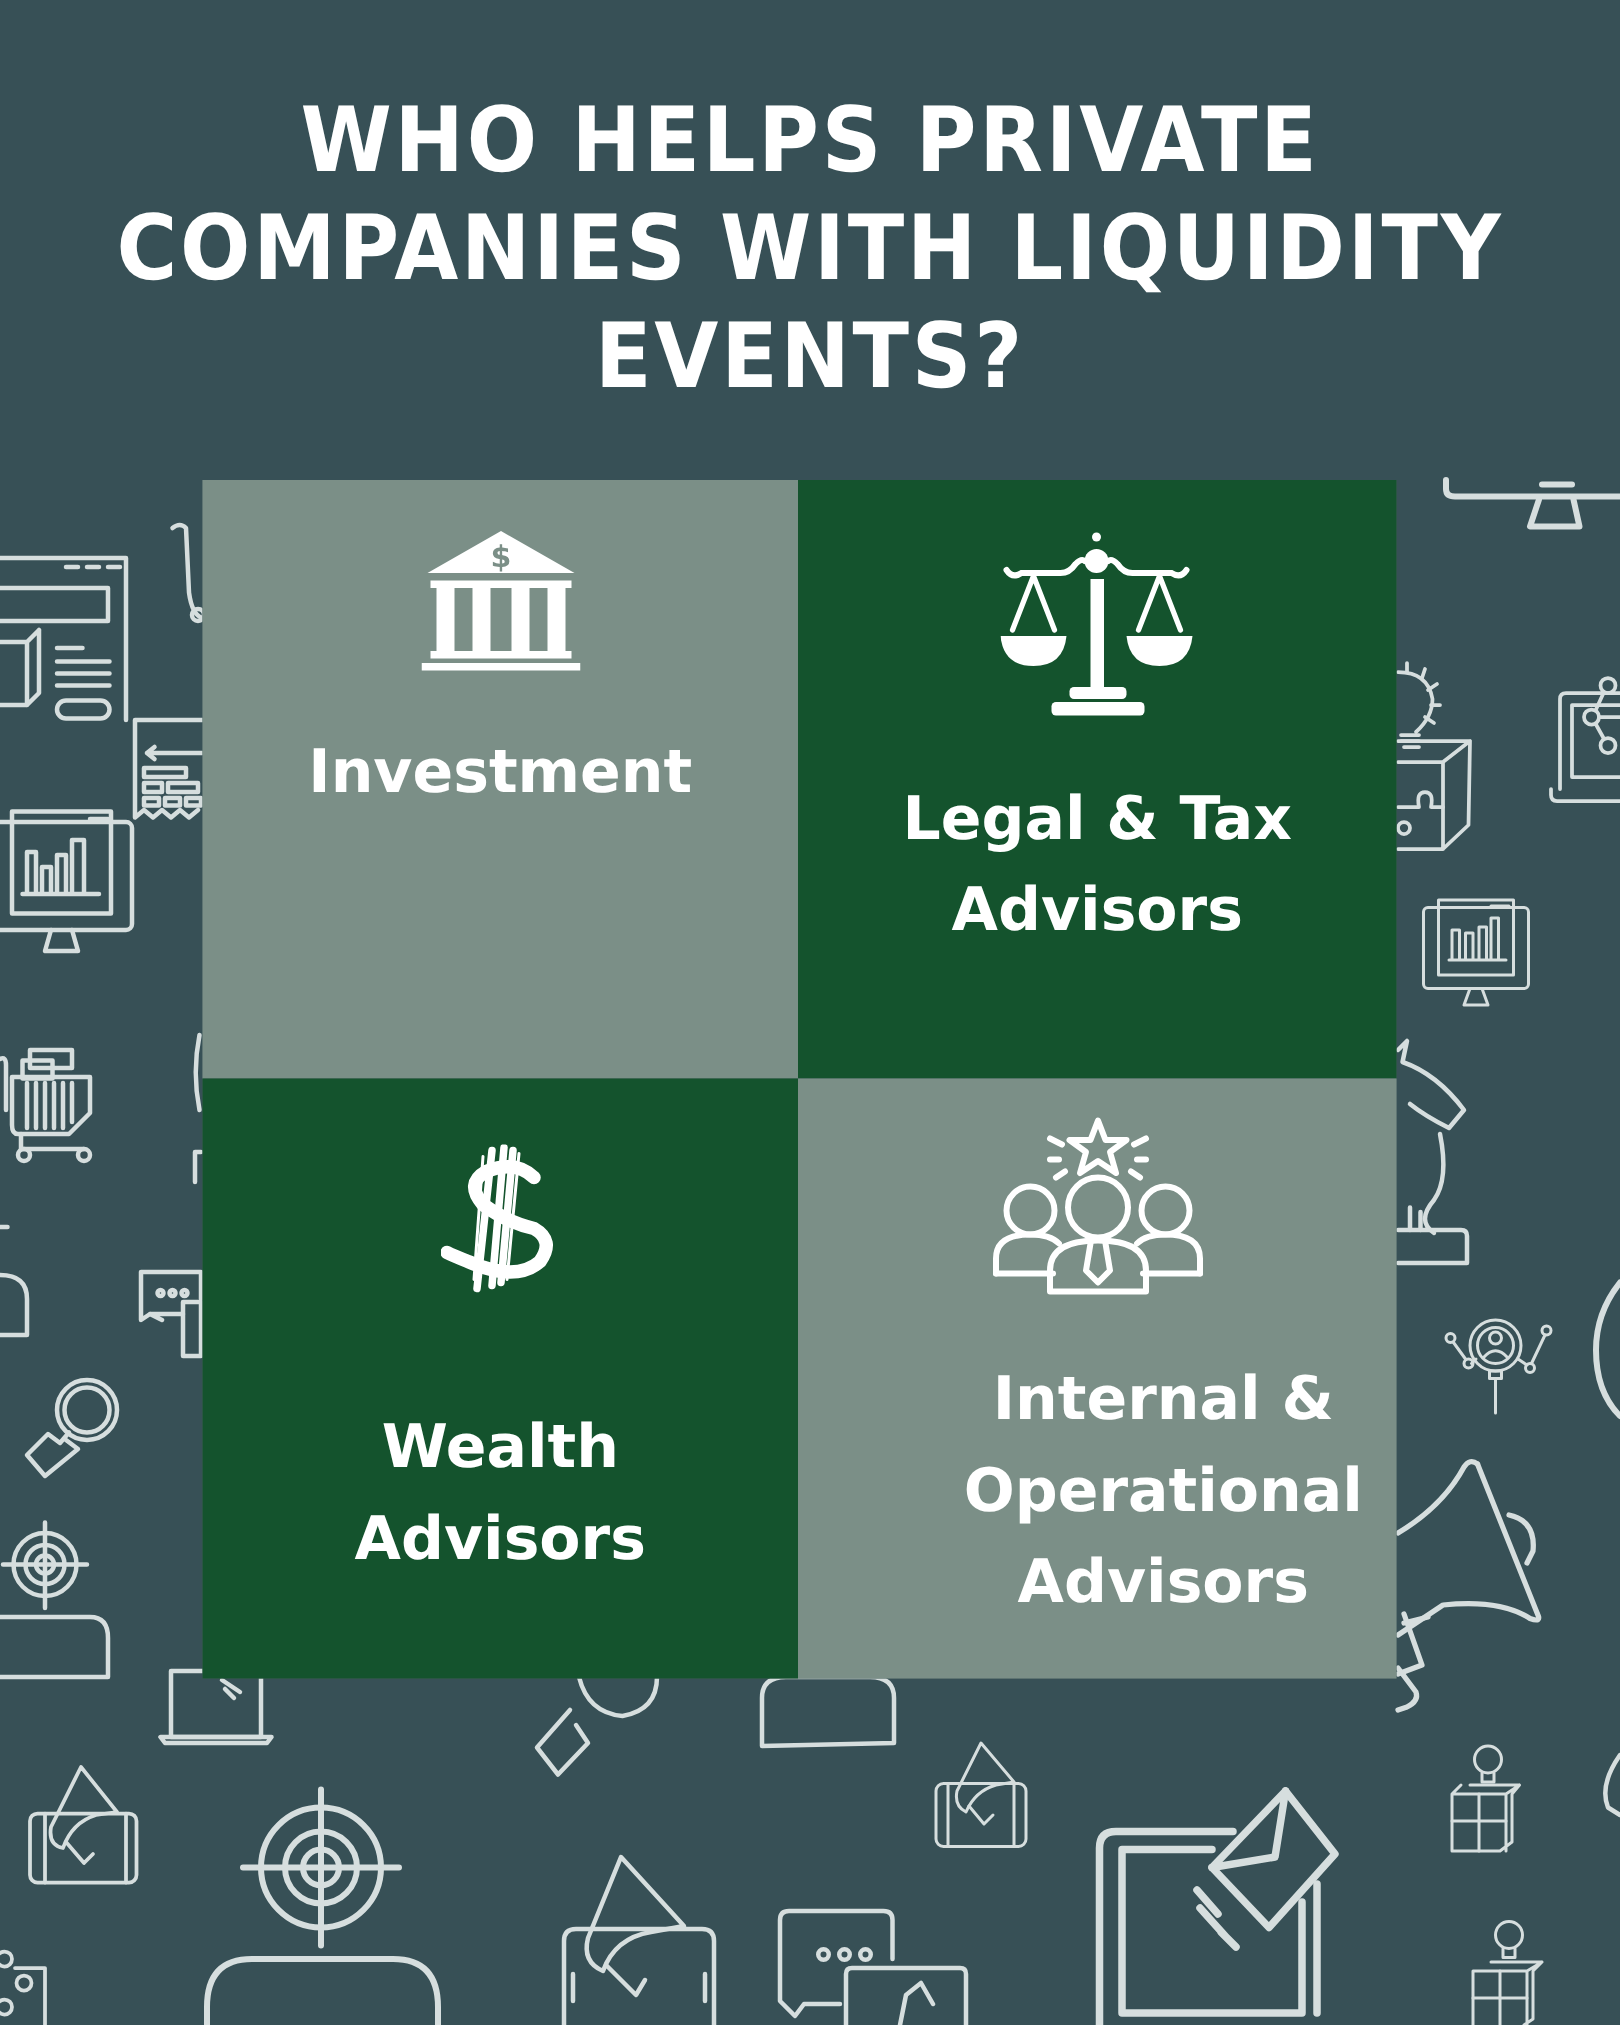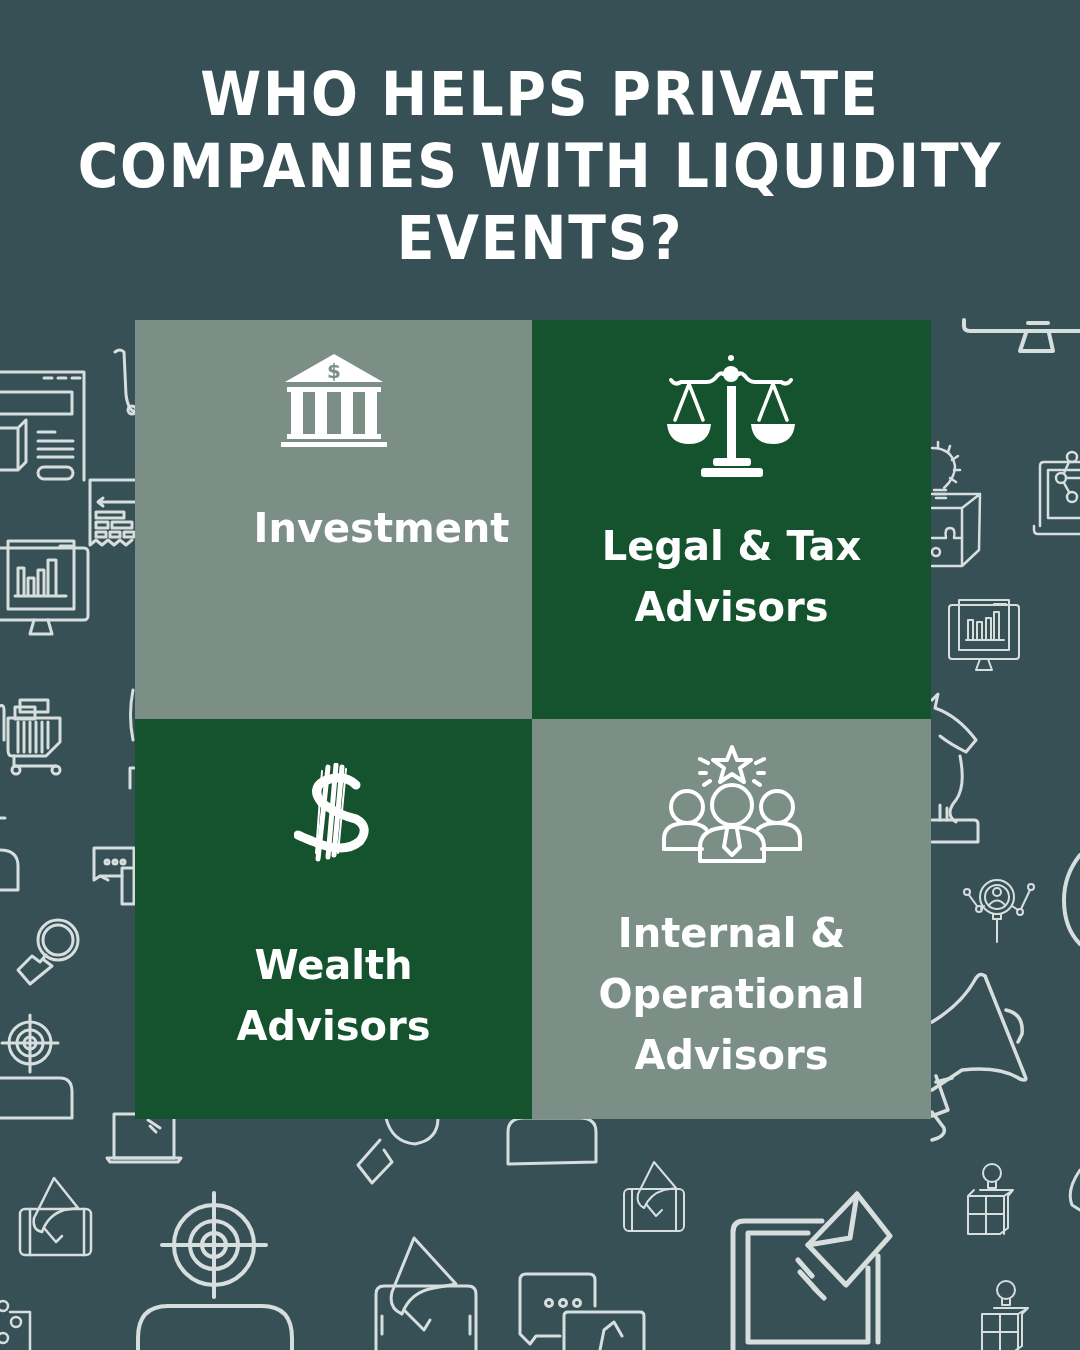--- a/index.html
+++ b/index.html
@@ -269,21 +269,21 @@
       <polygon points="53,2 102,30 4,30" fill="#ffffff"></polygon>
       <text x="53" y="26" text-anchor="middle" font-size="20" font-weight="bold" fill="#7b8f87" font-family="DejaVu Sans, sans-serif">$</text>
       <rect x="6" y="35" width="94" height="5" fill="#ffffff"></rect>
       <rect x="10" y="40" width="12" height="42" fill="#ffffff"></rect>
       <rect x="34" y="40" width="12" height="42" fill="#ffffff"></rect>
       <rect x="60" y="40" width="12" height="42" fill="#ffffff"></rect>
       <rect x="84" y="40" width="12" height="42" fill="#ffffff"></rect>
       <rect x="6" y="82" width="94" height="5" fill="#ffffff"></rect>
       <rect x="0" y="90" width="106" height="5" fill="#ffffff"></rect>
     </svg>
-    <div class="label" style="top:178px;padding-left:48px;">
+    <div class="label" style="top:165px;">
       <span>Investment</span>
     </div>
   </div>
 
   <div class="cell rose">
     <svg class="icon" style="top:32px;" width="130" height="126" viewBox="0 0 130 126" fill="none" stroke="#ffffff" stroke-width="4" stroke-linecap="round">
       <circle cx="64" cy="22" r="8" fill="#ffffff" stroke="none"></circle>
       <circle cx="64" cy="6" r="3" fill="#ffffff" stroke="none"></circle>
       <rect x="60" y="34" width="9" height="72" fill="#ffffff" stroke="none"></rect>
       <path d="M4 28 Q8 34 14 30 L40 30 Q46 30 50 24 Q54 20 56 22"></path>
@@ -321,19 +321,19 @@
       <circle cx="27" cy="64" r="16"></circle>
       <path d="M4 106 V96 Q4 80 27 80 Q40 80 46 86"></path>
       <path d="M4 106 H42"></path>
       <circle cx="117" cy="64" r="16"></circle>
       <path d="M140 106 V96 Q140 80 117 80 Q104 80 98 86"></path>
       <path d="M140 106 H102"></path>
       <circle cx="72" cy="62" r="20"></circle>
       <path d="M40 118 V104 Q40 84 72 84 Q104 84 104 104 V118 Z"></path>
       <path d="M67 86 L64 104 L72 112 L80 104 L77 86"></path>
     </svg>
-    <div class="label" style="top:184px;">
+    <div class="label" style="top:184px;padding-left:44px;">
       <span>Internal &amp;</span>
       <span>Operational</span>
       <span>Advisors</span>
     </div>
   </div>
 </div>
 
 </body></html>

